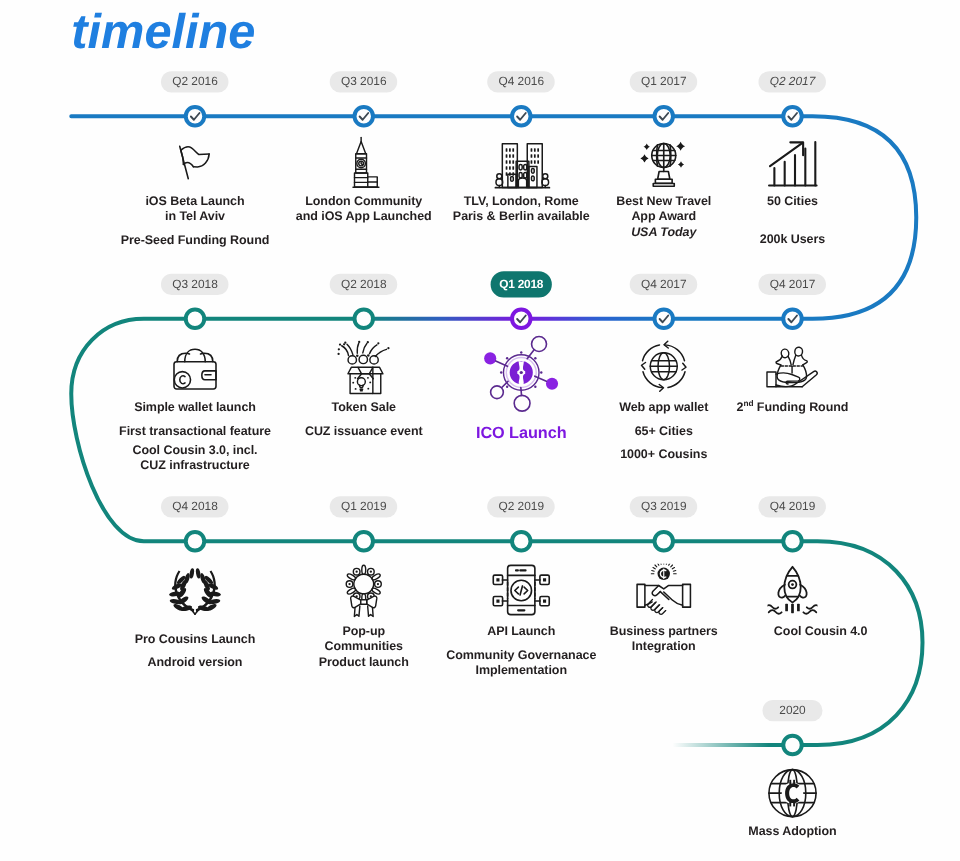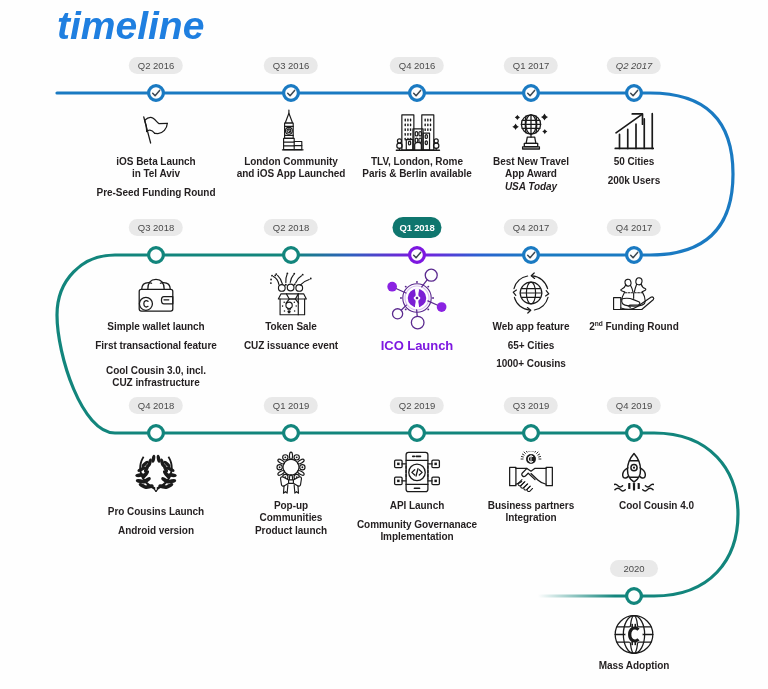--- a/index.html
+++ b/index.html
@@ -226,21 +226,21 @@
       <div class="icon" style="left: 624px; top: 109px;"><svg width="50" height="44" viewBox="3 1 40 35" fill="none" stroke="#1a1a1a" stroke-width="1.35" stroke-linecap="round" stroke-linejoin="round">
     <path d="M8.0 32.4 H38.4"></path>
     <path d="M11.4 32.4 V21.2 M18.0 32.4 V17.2 M24.6 32.4 V13.0 M31.2 32.4 V8.8 M37.6 32.4 V4.6"></path>
     <path d="M8.6 20.0 L29.4 5.2"></path>
     <path d="M21.6 4.8 L29.8 4.8 L29.8 13.0"></path>
         </svg></div>
       <div class="lbl" style="left: 624px; top: 156px;">
         <div class="para">
           <div>50 Cities</div>
         </div>
-        <div class="para" style="margin-top: 7px;">
+        <div class="para" style="margin-top: 18px;">
           <div>200k Users</div>
         </div>
       </div>
       <div class="badge" style="left: 146px; top: 219px;">Q3 2018</div>
       <div class="icon" style="left: 146px; top: 277px;"><svg width="42" height="36" viewBox="4 2 40 34" fill="none" stroke="#1a1a1a" stroke-width="1.2" stroke-linecap="round" stroke-linejoin="round">
     <path d="M16.2 13.6 C16.2 7.4 19.4 4.2 24.0 4.2 C28.6 4.2 31.8 7.4 31.8 13.6"></path>
     <path d="M10.4 13.6 C10.4 9.4 12.9 7.2 16.8 7.2 C18.0 7.2 19.0 7.4 19.8 7.8"></path>
     <path d="M37.6 13.6 C37.6 9.4 35.1 7.2 31.2 7.2 C30.0 7.2 29.0 7.4 28.2 7.8"></path>
     <path d="M10.0 13.6 H38.0 C39.2 13.6 40.0 14.4 40.0 15.6 V32.4 C40.0 33.6 39.2 34.4 38.0 34.4 H10.0 C8.8 34.4 8.0 33.6 8.0 32.4 V15.6 C8.0 14.4 8.8 13.6 10.0 13.6 Z"></path>
     <path d="M31.6 20.6 H40.0 V27.4 H31.6 C30.2 27.4 29.2 26.2 29.2 24.0 C29.2 21.8 30.2 20.6 31.6 20.6 Z"></path>
@@ -248,21 +248,21 @@
     <circle cx="14.4" cy="27.4" r="6.2"></circle>
     <path d="M16.4 25.0 C14.8 23.7 12.4 24.5 12.4 27.4 C12.4 30.3 14.8 31.1 16.4 29.8"></path>
         </svg></div>
       <div class="lbl" style="left: 146px; top: 321px;">
         <div class="para">
           <div>Simple wallet launch</div>
         </div>
         <div class="para" style="margin-top: 7px;">
           <div>First transactional feature</div>
         </div>
-        <div class="para" style="margin-top: 12px;">
+        <div class="para" style="margin-top: 2px;">
           <div>Cool Cousin 3.0, incl.</div>
           <div>CUZ infrastructure</div>
         </div>
       </div>
       <div class="badge" style="left: 281px; top: 219px;">Q2 2018</div>
       <div class="icon" style="left: 281px; top: 272px;"><svg width="48" height="46" viewBox="2 0 48 48" fill="none" stroke="#1a1a1a" stroke-width="1.2" stroke-linecap="round" stroke-linejoin="round">
     <path d="M12.8 28.2 L15.6 22.8 H39.2 L42.0 28.2 Z"></path>
     <path d="M14.6 28.2 V44.6 H40.2 V28.2"></path>
     <path d="M21.2 22.8 L24.2 28.2 L20.8 32.4"></path>
     <path d="M33.6 22.8 L30.6 28.2 L34.0 32.4"></path>
@@ -348,21 +348,21 @@
     <path d="M41.0 27.4 A17.2 17.2 0 0 1 27.4 40.0"></path>
     <path d="M23.0 40.1 A17.2 17.2 0 0 1 7.4 27.4"></path>
     <path d="M7.0 18.6 A17.2 17.2 0 0 1 20.6 6.0"></path>
     <path d="M27.6 8.4 L24.2 5.8 L27.2 3.0"></path>
     <path d="M38.6 26.0 L41.8 23.8 L39.2 20.6"></path>
     <path d="M20.4 37.6 L23.8 40.2 L20.8 43.0"></path>
     <path d="M9.4 20.0 L6.2 22.2 L8.8 25.4"></path>
         </svg></div>
       <div class="lbl" style="left: 521px; top: 321px;">
         <div class="para">
-          <div>Web app feature</div>
+          <div>Web app wallet</div>
         </div>
         <div class="para" style="margin-top: 6.2px;">
           <div>65+ Cities</div>
         </div>
         <div class="para" style="margin-top: 6.2px;">
           <div>1000+ Cousins</div>
         </div>
       </div>
       <div class="badge" style="left: 624px; top: 219px;">Q4 2017</div>
       <div class="icon" style="left: 624px; top: 274px;"><svg width="44" height="38" viewBox="1 1 50 41" fill="none" stroke="#1a1a1a" stroke-width="1.3" stroke-linecap="round" stroke-linejoin="round">

